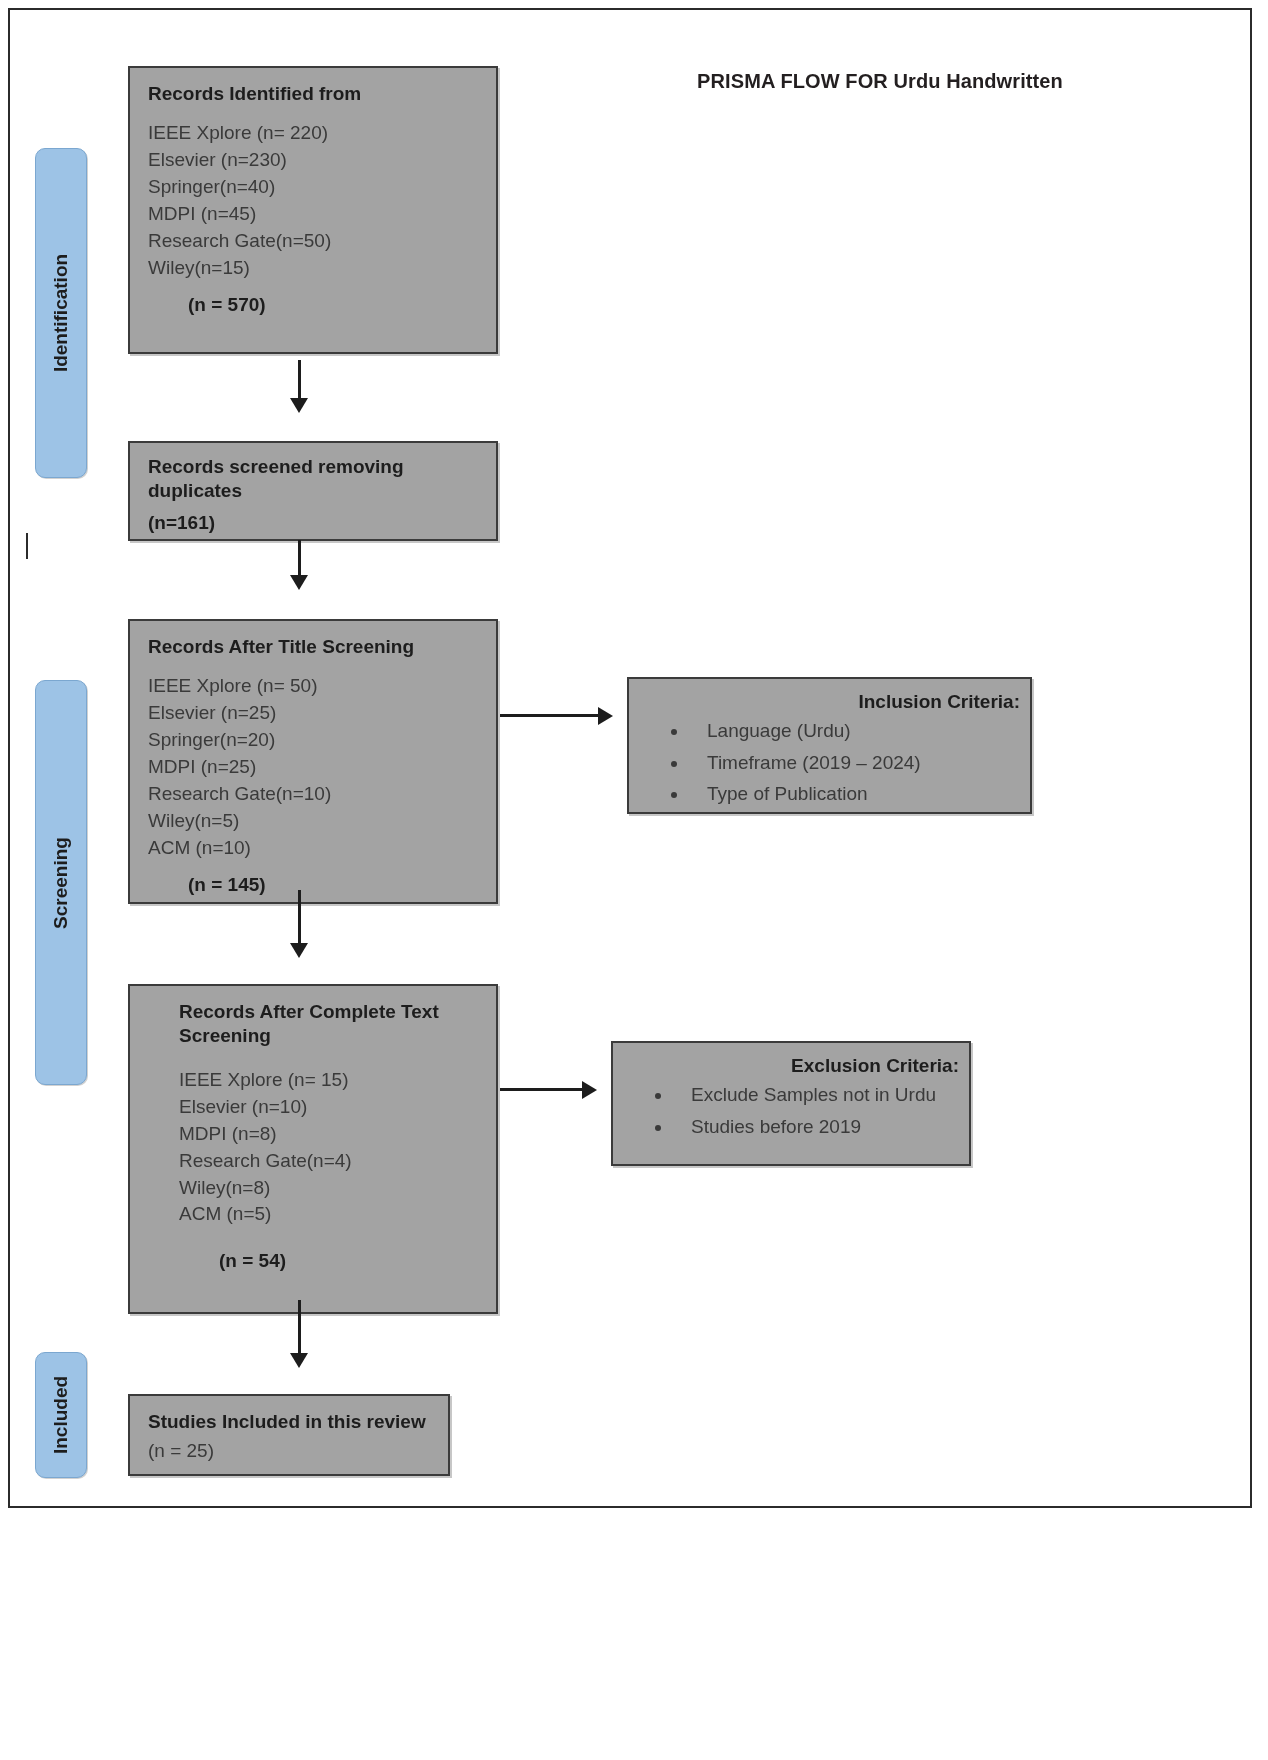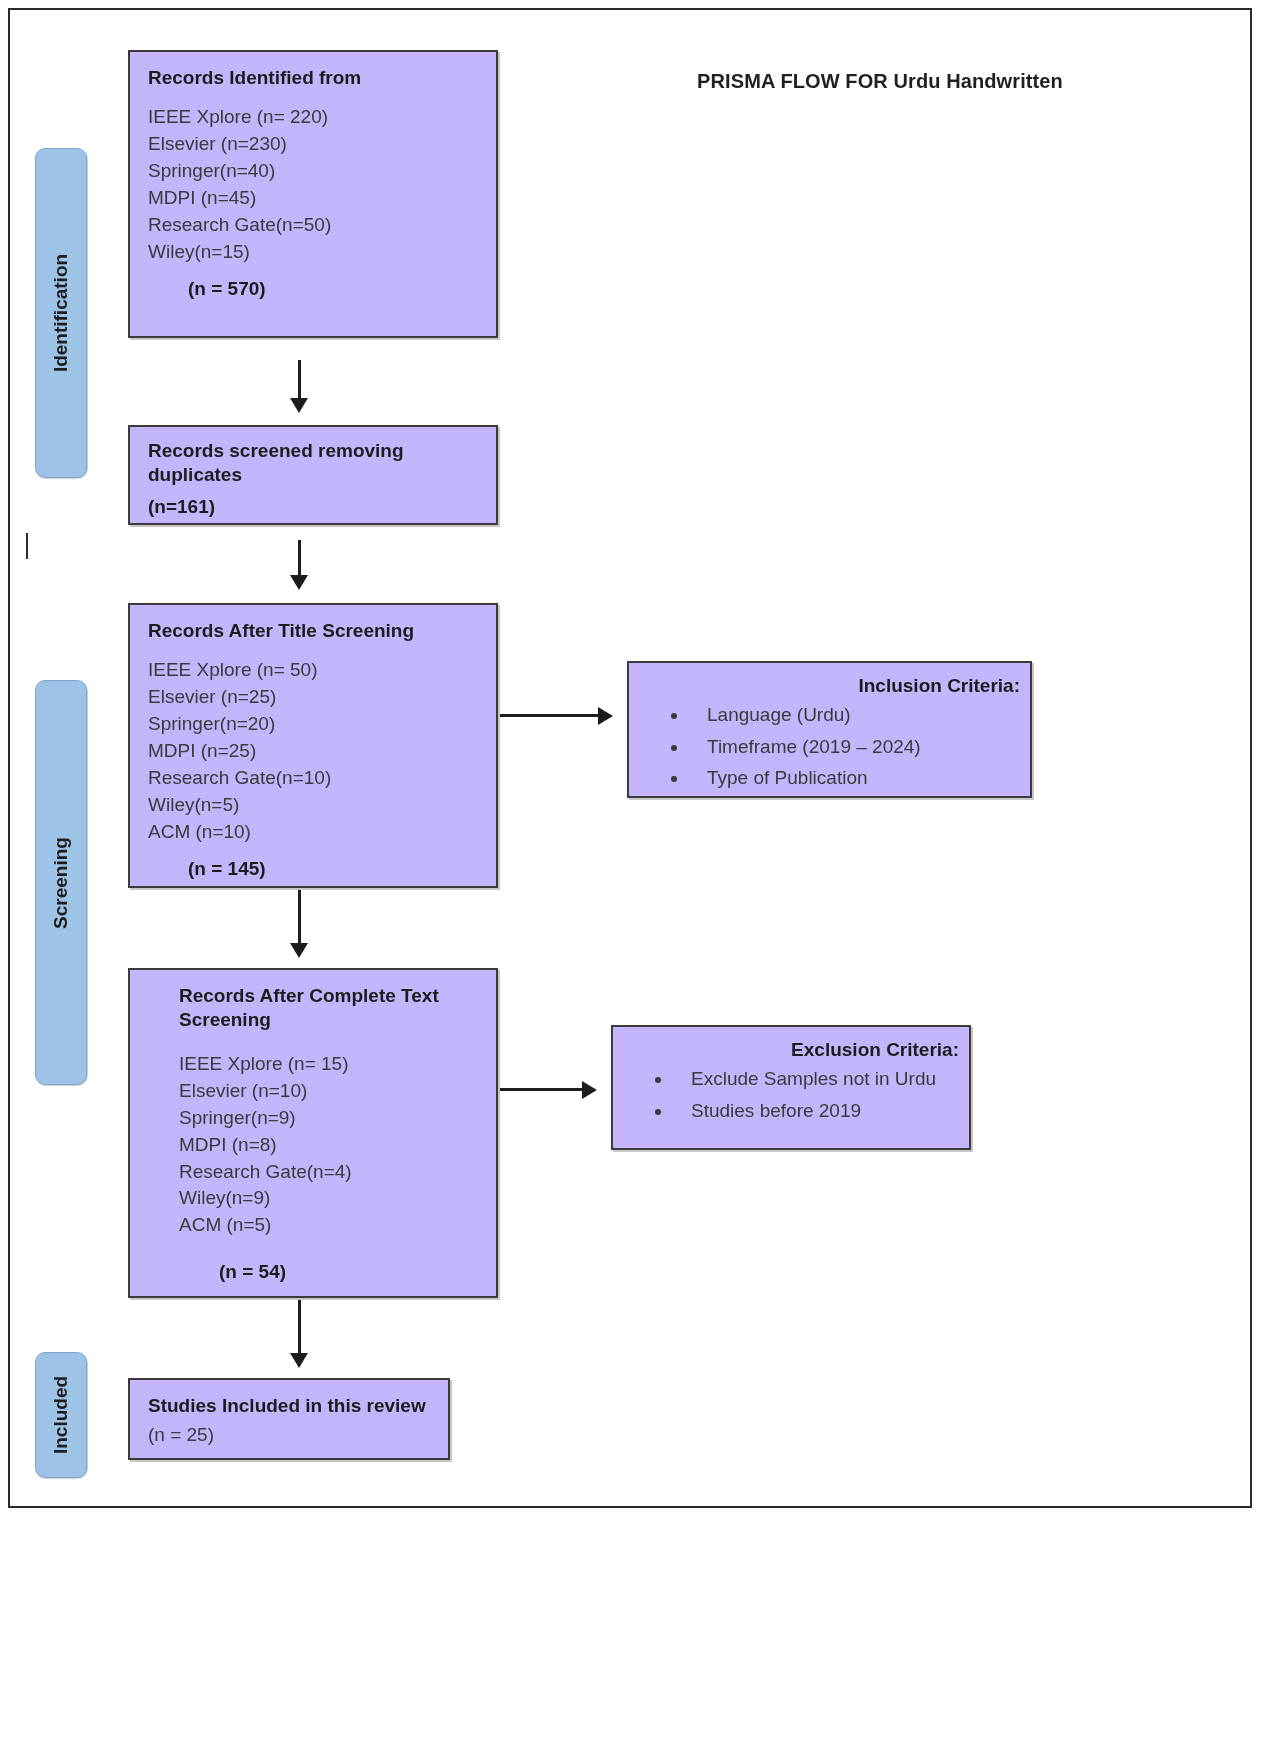--- a/index.html
+++ b/index.html
@@ -36,24 +36,25 @@
     text-align: center;
     font-size: 20px;
     font-weight: bold;
     line-height: 1.5;
     color: #231f20;
     letter-spacing: 0.1px;
   }
   
   .box {
     position: absolute;
-    background: #c4b5fd;
+    background: #a3a3a3;
     border: 2px solid #3b3b3b;
     box-sizing: border-box;
     box-shadow: 2px 2px 0 rgba(0,0,0,0.22);
+    margin-top: 16px;
   }
   .box-head {
     font-size: 19px;
     font-weight: bold;
     line-height: 1.28;
     color: #1d1d1d;
     padding: 0;
     margin: 0 0 14px 0;
   }
   .box-inner {
@@ -241,24 +242,23 @@
 
   <div class="v-line" style="left:298px; top:890px; height:58px;"></div>
   <div class="arrow-down" style="left:290px; top:943px;"></div>
 
   <div class="box" style="left:128px; top:968px; width:370px; height:330px;padding-left:31px;">
     <div class="box-inner">
       <div class="box-head" style="margin-bottom:18px;">Records After Complete Text Screening</div>
       <ul class="src-list">
         <li>IEEE Xplore (n= 15)</li>
         <li>Elsevier (n=10)</li>
-        <li>Springer(n=9)</li>
         <li>MDPI (n=8)</li>
         <li>Research Gate(n=4)</li>
-        <li>Wiley(n=9)</li>
+        <li>Wiley(n=8)</li>
         <li>ACM (n=5)</li>
       </ul>
       <div class="total-line" style="margin-top:22px;">(n = 54)</div>
     </div>
   </div>
 
   <div class="h-line" style="left:500px; top:1088px; width:84px;"></div>
   <div class="arrow-right" style="left:582px; top:1081px;"></div>
 
   <div class="box" style="left:611px; top:1025px; width:360px; height:125px;">

